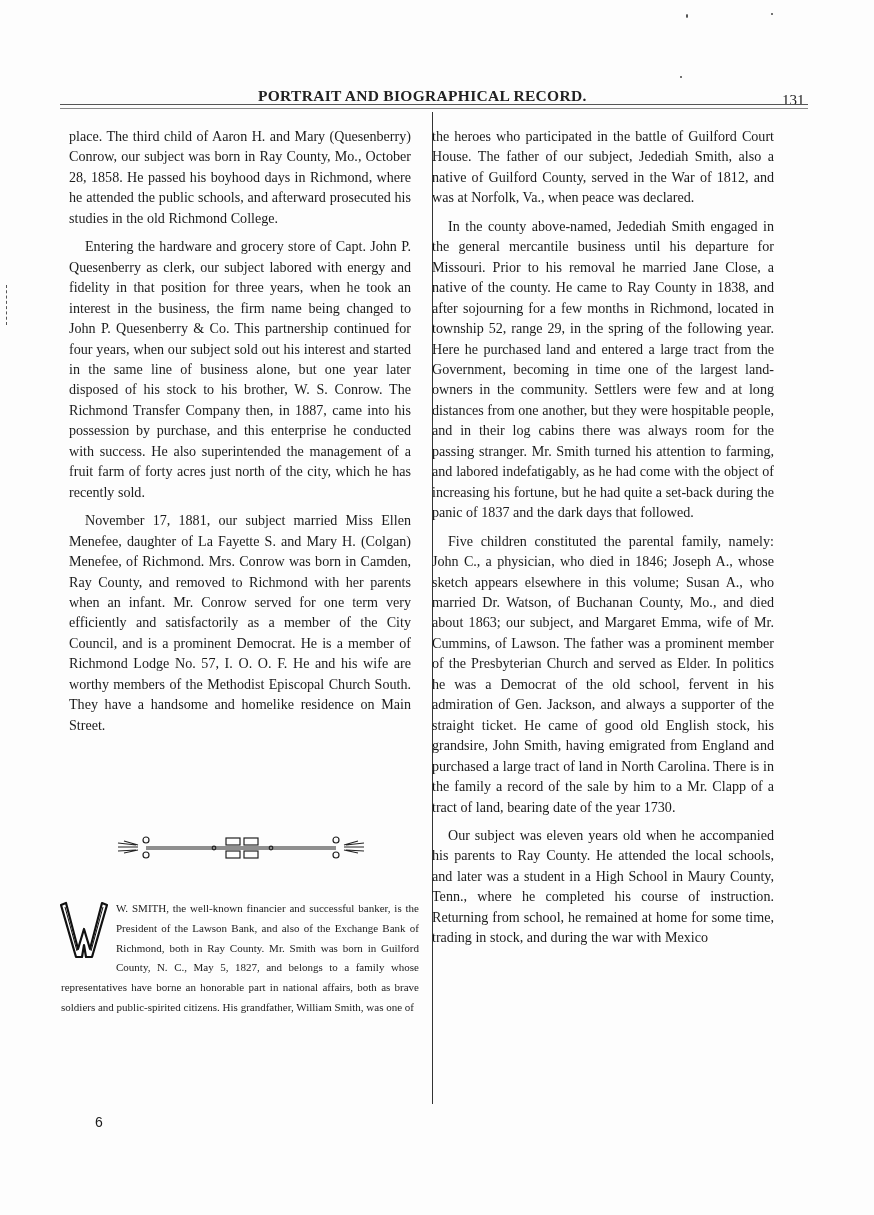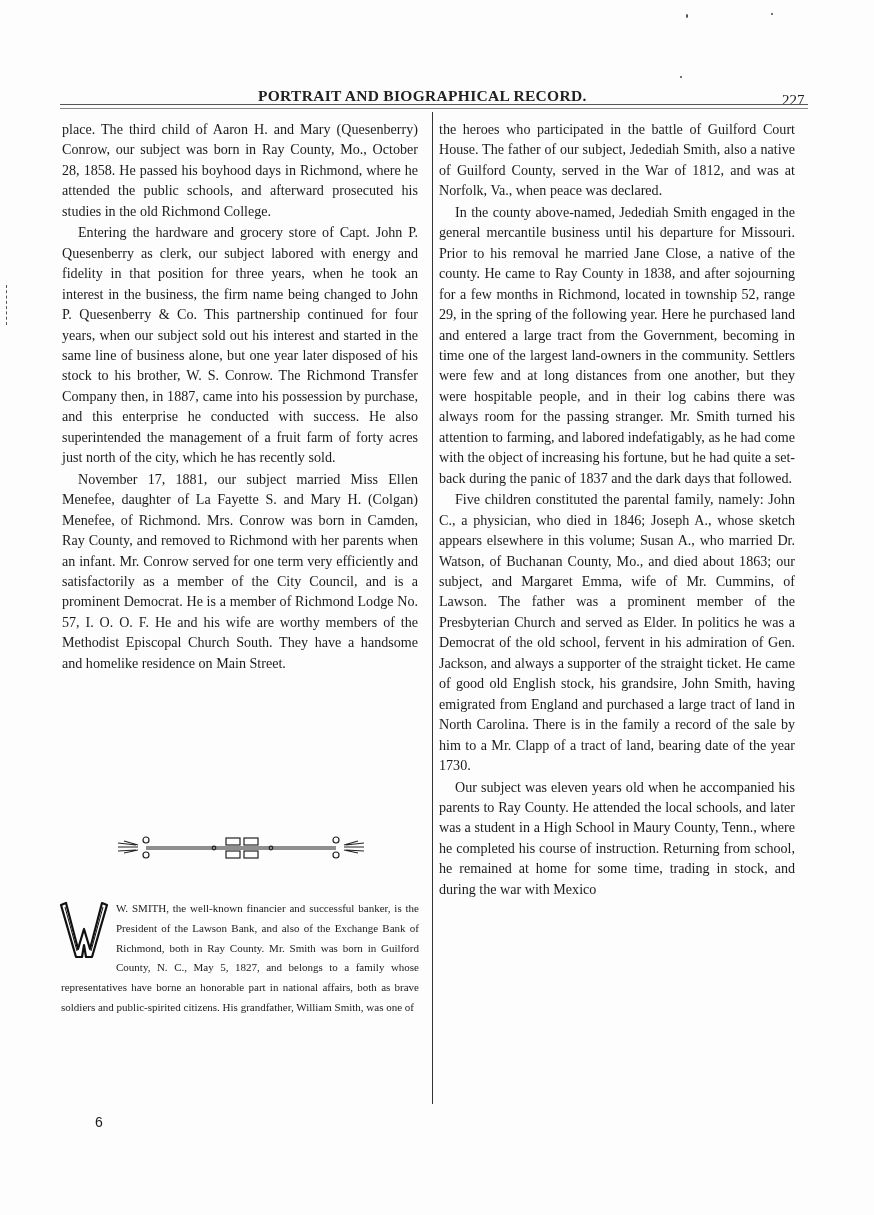--- a/index.html
+++ b/index.html
@@ -13,38 +13,38 @@
   }
   .page-number { position: absolute; left: 782px; top: 92px; font-size: 15px; color: #222; }
   .rule1 { position: absolute; left: 60px; top: 104px; width: 748px; height: 0; border-top: 1.5px solid #555; }
   .rule2 { position: absolute; left: 60px; top: 108px; width: 748px; height: 0; border-top: 1px solid #888; }
   .col-sep { position: absolute; left: 432px; top: 112px; width: 0; height: 992px; border-left: 1px solid #333; }
   .col {
     position: absolute; top: 118px; width: 358px; font-size: 14.1px; line-height: 20.45px;
     text-align: justify; hyphens: manual;
   }
   .col.left { left: 61px; }
-  .col.right { left: 438px; width: 358px; }
-  .col p { margin: 1px; text-indent: 0; }
+  .col.right { left: 424px; width: 358px; }
+  .col p { margin: 8px; text-indent: 0; }
   .col p.indent { text-indent: 16px; }
   .ornament { position: absolute; left: 116px; top: 833px; width: 250px; height: 28px; }
   .bio { position: absolute; left: 61px; top: 899px; width: 358px; font-size: 11px; line-height: 19.8px; text-align: justify; }
   .dropcap {
     float: left; width: 52px; height: 58px; margin: 2px 6px 0 -3px;
   }
   .footer-sig { position: absolute; left: 95px; top: 1114px; font-size: 14px; font-family: "Liberation Sans", sans-serif; }
   .speck { position: absolute; background: #444; border-radius: 50%; }
   .margin-mark { position: absolute; left: 6px; top: 285px; width: 0; height: 40px; border-left: 1px dashed #555; }
 </style>
 </head>
 <body>
 
 <div>
   <div class="header-title">PORTRAIT AND BIOGRAPHICAL RECORD.</div>
-  <div class="page-number">227</div>
+  <div class="page-number">131</div>
   <div class="rule1"></div>
   <div class="rule2"></div>
 </div>
 
 <div class="margin-mark"></div>
 <div class="speck" style="left:686px;top:14px;width:2px;height:4px;"></div>
 <div class="speck" style="left:771px;top:13px;width:2px;height:2px;"></div>
 <div class="speck" style="left:680px;top:76px;width:2px;height:2px;"></div>
 
 <div class="col-sep"></div>

